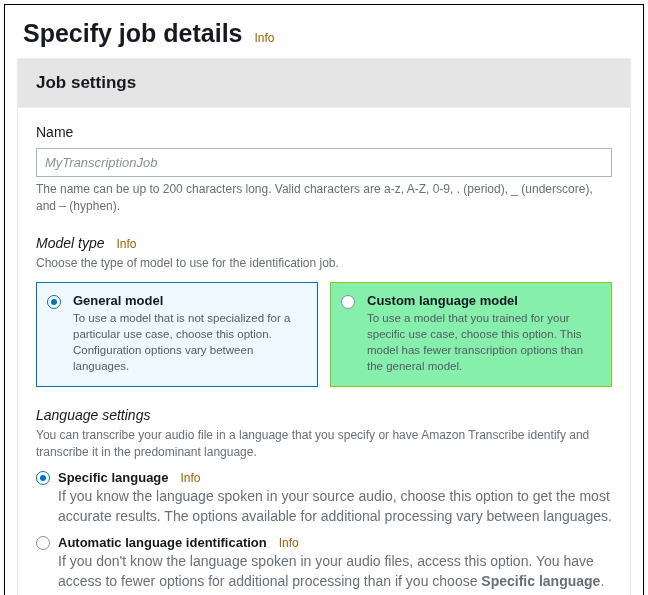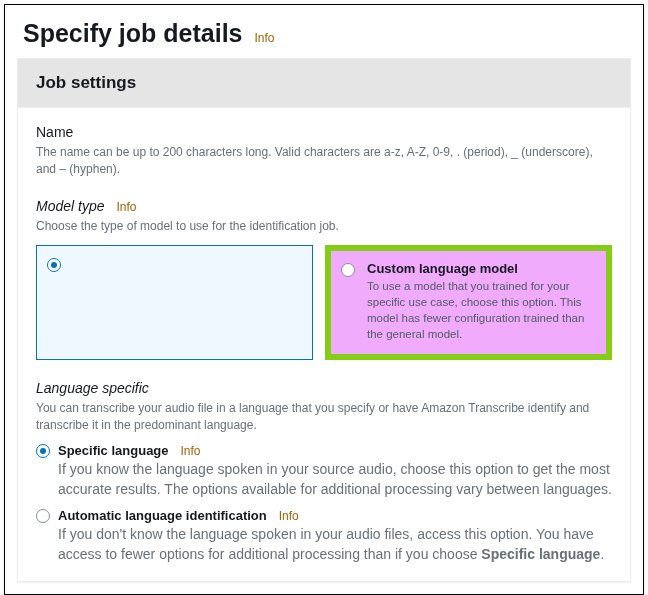--- a/index.html
+++ b/index.html
@@ -81,25 +81,25 @@
       display: inline-block;
       font-style: italic;
     }
     .tile-row {
       display: flex;
       gap: 12px;
       margin-top: 10px;
     }
     .tile {
       flex: 1;
-      border: 6px solid #84cc16;
+      border: 1px solid #84cc16;
       padding: 10px 12px 12px 12px;
       position: relative;
       cursor: pointer;
-      background: #f0abfc;
+      background: #86efac;
     }
     .tile.selected {
       border: 1px solid #0073bb;
       background: #f0f8ff;
     }
     .tile-radio {
       position: absolute;
       left: 10px;
       top: 12px;
       width: 14px;
@@ -178,43 +178,48 @@
   </div>
 
   <div class="panel">
     <div class="panel-header">
       <h2>Job settings</h2>
     </div>
     <div class="panel-body">
 
       <div>
         <div class="field-label">Name</div>
+        <input class="text-input" type="text" placeholder="MyTranscriptionJob" style="">
         <div class="field-hint">The name can be up to 200 characters long. Valid characters are a-z, A-Z, 0-9, . (period), _ (underscore), and – (hyphen).</div>
       </div>
 
       <div class="section-gap">
         <span class="section-title">Model type</span>
         <span class="info-link">Info</span>
         <div class="field-hint">Choose the type of model to use for the identification job.</div>
         <div class="tile-row">
           <div class="tile selected">
             <div class="tile-radio"></div>
+            <div class="tile-content">
+              <div class="tile-title">General model</div>
+              <div class="tile-desc">To use a model that is not specialized for a particular use case, choose this option. Configuration options vary between languages.</div>
+            </div>
           </div>
           <div class="tile">
             <div class="tile-radio"></div>
             <div class="tile-content">
               <div class="tile-title">Custom language model</div>
-              <div class="tile-desc">To use a model that you trained for your specific use case, choose this option. This model has fewer configuration trained than the general model.</div>
+              <div class="tile-desc">To use a model that you trained for your specific use case, choose this option. This model has fewer transcription options than the general model.</div>
             </div>
           </div>
         </div>
       </div>
 
       <div class="section-gap">
-        <div class="section-title">Language specific</div>
+        <div class="section-title">Language settings</div>
         <div class="field-hint">You can transcribe your audio file in a language that you specify or have Amazon Transcribe identify and transcribe it in the predominant language.</div>
 
         <div class="radio-row selected">
           <div class="radio-dot"></div>
           <span class="radio-title">Specific language</span>
           <span class="info-link">Info</span>
           <div class="radio-desc">If you know the language spoken in your source audio, choose this option to get the most accurate results. The options available for additional processing vary between languages.</div>
         </div>
 
         <div class="radio-row">

